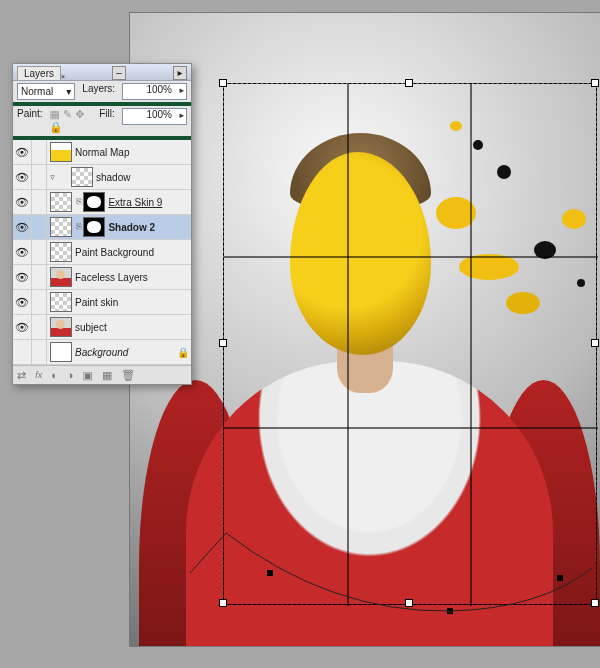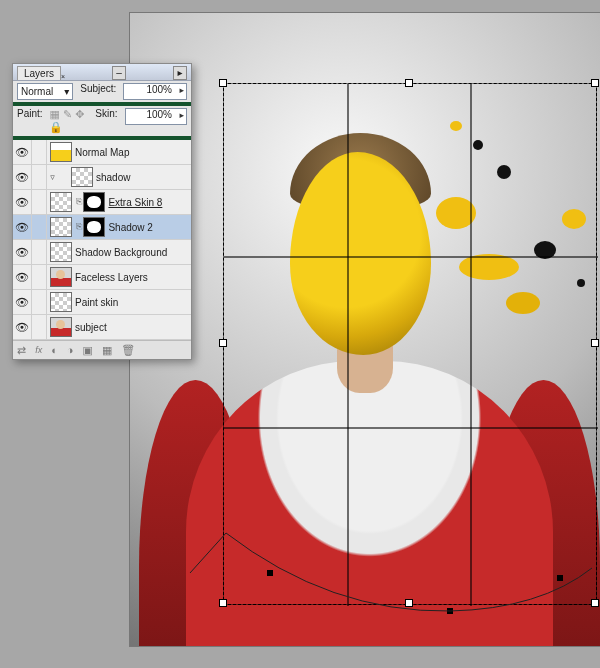--- a/index.html
+++ b/index.html
@@ -102,28 +102,28 @@
     <span class="mini" style="position:static;margin-left:-2px">×</span>
     <span class="tbx">–</span>
     <span class="tbx">▸</span>
   </div>
 
   <div class="row">
     <div class="sel">
       <span>Normal</span>
       <span>▾</span>
     </div>
-    <span>Subject:</span>
+    <span>Layers:</span>
     <div class="pct">100%</div>
   </div>
 
   <div class="row">
     <span>Paint:</span>
     <span class="lockicons">▦ ✎ ✥ 🔒</span>
-    <span style="margin-left:auto">Skin:</span>
+    <span style="margin-left:auto">Fill:</span>
     <div class="pct">100%</div>
   </div>
 
   <div id="layers-list">
       <div class="layer">
         <div class="eye">👁</div>
         <div class="linkcell"></div>
         <div class="thumb" style="background: linear-gradient(rgb(255, 255, 255) 40%, rgb(246, 207, 27) 40%);"></div>
         <div class="lname">Normal Map</div>
       </div>
@@ -136,37 +136,37 @@
         <div class="lname">shadow</div>
       </div>
       <div class="layer">
         <div class="eye">👁</div>
         <div class="linkcell"></div>
         <div class="thumb chk"></div>
         <span style="font-size: 8px; color: rgb(85, 85, 85); margin: 0px 1px;">⎘</span>
         <div class="maskth inv">
           <div class="maskblob w"></div>
         </div>
-        <div class="lname u">Extra Skin 8</div>
+        <div class="lname u">Extra Skin 9</div>
       </div>
       <div class="layer sel-row">
         <div class="eye">👁</div>
         <div class="linkcell"></div>
         <div class="thumb chk"></div>
         <span style="font-size: 8px; color: rgb(85, 85, 85); margin: 0px 1px;">⎘</span>
         <div class="maskth inv">
           <div class="maskblob w"></div>
         </div>
-        <div class="lname" style="font-weight: normal;">Shadow 2</div>
-      </div>
-      <div class="layer">
-        <div class="eye">👁</div>
-        <div class="linkcell"></div>
-        <div class="thumb chk"></div>
-        <div class="lname">Shadow Background</div>
+        <div class="lname" style="font-weight: bold;">Shadow 2</div>
+      </div>
+      <div class="layer">
+        <div class="eye">👁</div>
+        <div class="linkcell"></div>
+        <div class="thumb chk"></div>
+        <div class="lname">Paint Background</div>
       </div>
       <div class="layer">
         <div class="eye">👁</div>
         <div class="linkcell"></div>
         <div class="thumb" style="background: linear-gradient(rgb(215, 215, 215) 55%, rgb(198, 42, 42) 55%);">
           <div style="position: absolute; left: 5px; top: 2px; width: 9px; height: 9px; background: rgb(231, 196, 154); border-radius: 50%;"></div>
         </div>
         <div class="lname">Faceless Layers</div>
       </div>
       <div class="layer">
@@ -175,20 +175,27 @@
         <div class="thumb chk"></div>
         <div class="lname">Paint skin</div>
       </div>
       <div class="layer">
         <div class="eye">👁</div>
         <div class="linkcell"></div>
         <div class="thumb" style="background: linear-gradient(rgb(215, 215, 215) 55%, rgb(198, 42, 42) 55%);">
           <div style="position: absolute; left: 5px; top: 2px; width: 9px; height: 9px; background: rgb(231, 196, 154); border-radius: 50%;"></div>
         </div>
         <div class="lname">subject</div>
+      </div>
+      <div class="layer">
+        <div class="eye"></div>
+        <div class="linkcell"></div>
+        <div class="thumb" style="background: rgb(255, 255, 255);"></div>
+        <div class="lname i">Background</div>
+        <div class="lock">🔒</div>
       </div>
     </div>
 
   <div class="footer">
     <span>⇄</span>
     <span style="font-size:9px;font-style:italic">fx</span>
     <span>◐</span>
     <span>◑</span>
     <span>▣</span>
     <span>▦</span>

